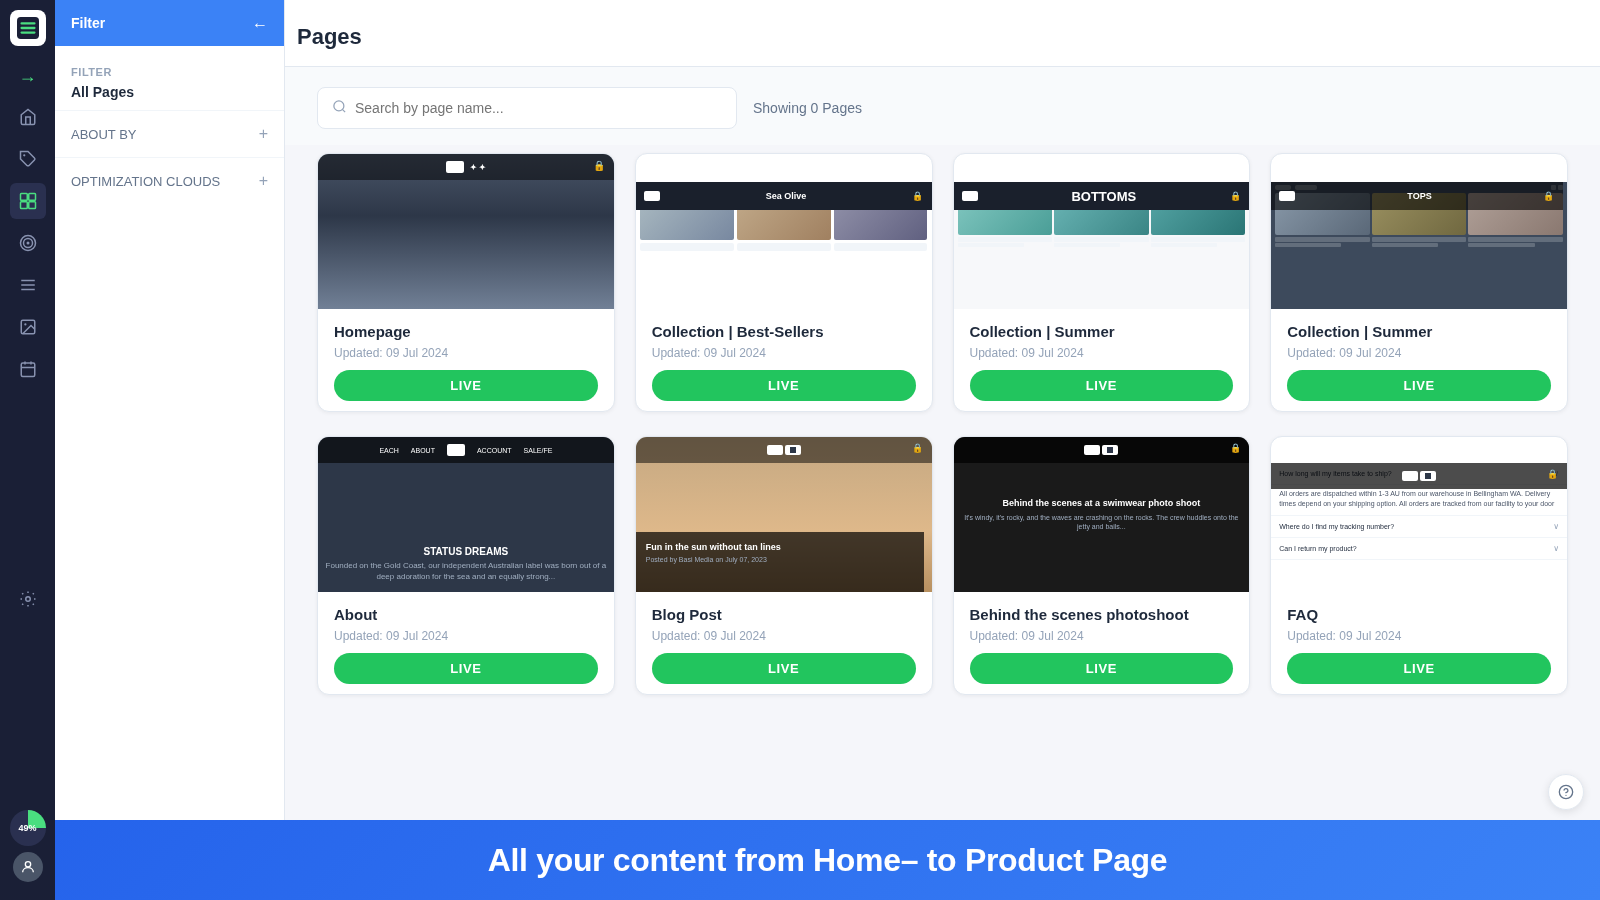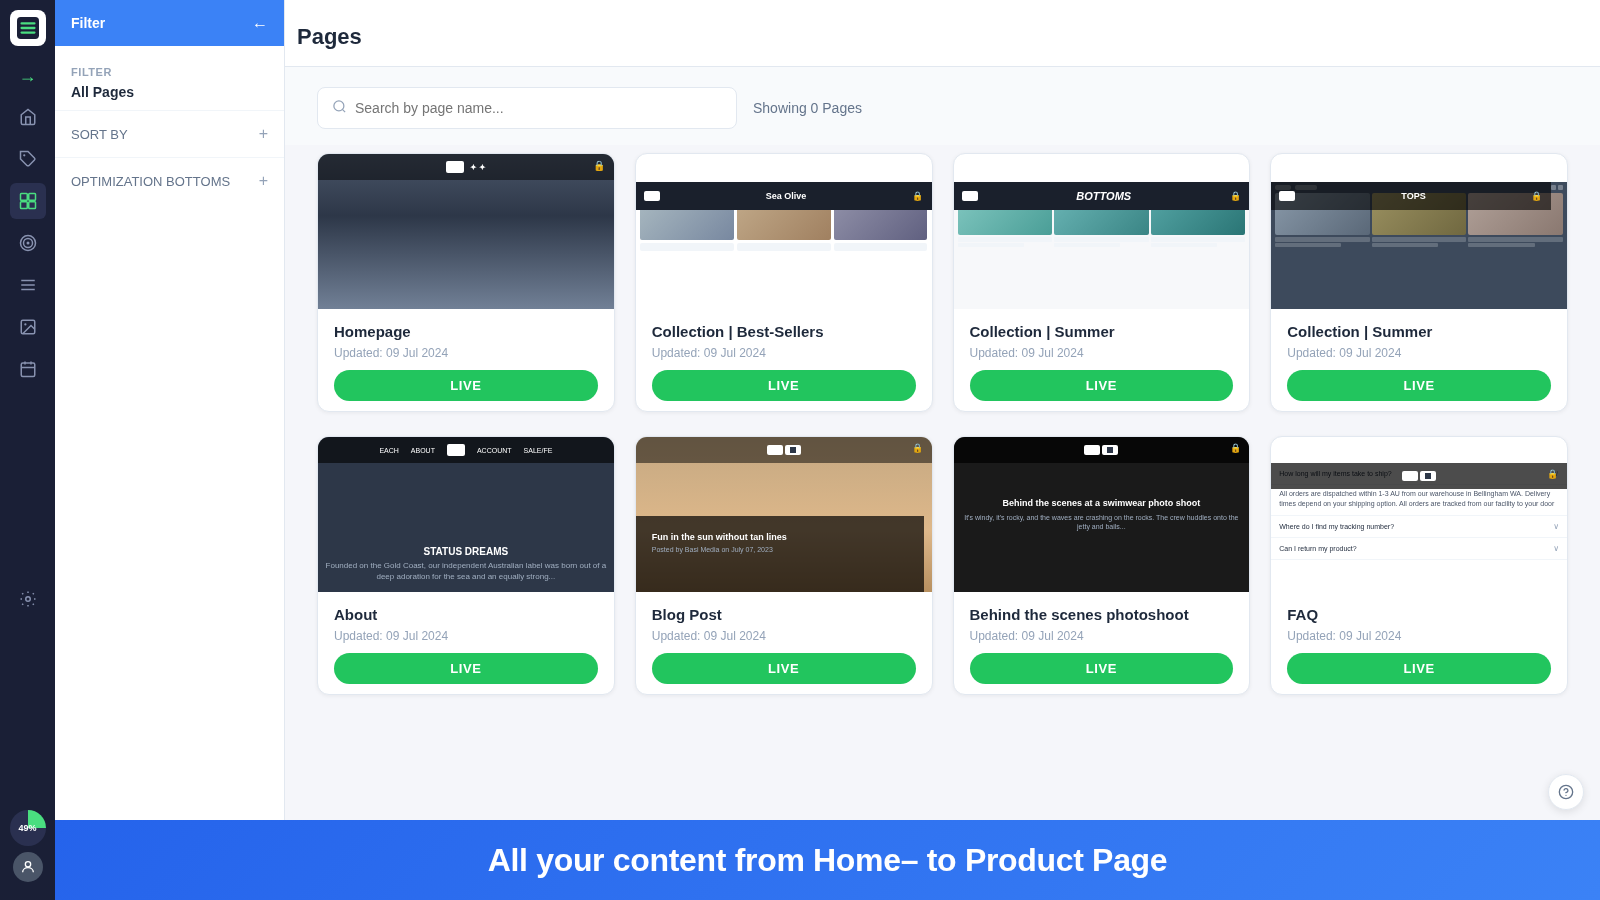--- a/index.html
+++ b/index.html
@@ -328,31 +328,31 @@
       position: relative;
     }
     .cs-top-bar {
       position: absolute;
       top: 0; left: 0; right: 0;
       height: 28px;
       background: #1a202c;
       display: flex; align-items: center; justify-content: space-between;
       padding: 0 8px;
     }
-    .cs-title { color: #fff; font-size: 11px; font-weight: 700; font-style: italic; }
+    .cs-title { color: #fff; font-size: 13px; font-weight: 700; }
 
     
     .cw-bg {
       width: 100%; height: 100%;
       background: #3d4a5c;
       position: relative;
     }
     .cw-top-bar {
       position: absolute;
-      top: 0; left: 0; right: 16px;
+      top: 0; left: 0; right: 4px;
       height: 28px;
       background: rgba(0,0,0,0.6);
       display: flex; align-items: center; justify-content: space-between;
       padding: 0 8px;
     }
     .cw-title { color: #fff; font-size: 9px; font-weight: 700; }
 
     
     .about-bg {
       width: 100%; height: 100%;
@@ -370,21 +370,21 @@
     .about-text { color: #fff; font-size: 10px; font-weight: 800; text-align: center; }
     .about-sub { color: #a0aec0; font-size: 8px; text-align: center; margin-top: 3px; line-height: 1.4; }
 
     
     .blog-bg {
       width: 100%; height: 100%;
       position: relative;
       background: linear-gradient(to bottom, #c4a882 0%, #deb88a 60%, #b89060 100%);
     }
     .blog-logo-bar { position: absolute; top: 0; left: 0; right: 0; height: 26px; background: rgba(0,0,0,0.5); display: flex; align-items: center; justify-content: center; }
-    .blog-overlay { position: absolute; bottom: 0; left: 0; right: 8px; height: 76px; background: rgba(0,0,0,0.7); padding: 16px; }
+    .blog-overlay { position: absolute; bottom: 0; left: 0; right: 8px; height: 60px; background: rgba(0,0,0,0.7); padding: 10px; }
     .blog-text { color: #fff; font-size: 9px; font-weight: 700; line-height: 1.3; }
     .blog-meta { color: #a0aec0; font-size: 7px; margin-top: 2px; }
 
     
     .photo-bg {
       width: 100%; height: 100%;
       background: #1a1a1a;
       position: relative;
       display: flex;
       flex-direction: column;
@@ -487,25 +487,25 @@
 <aside class="sidebar">
   <div class="sidebar-filter-header">
     <span>Filter</span>
     <span class="back-arrow">←</span>
   </div>
   <div class="sidebar-section">
     <div class="sidebar-section-label">FILTER</div>
     <div class="sidebar-section-value">All Pages</div>
   </div>
   <div class="sidebar-sort">
-    <span class="sidebar-sort-label">SORT BY</span>
+    <span class="sidebar-sort-label">ABOUT BY</span>
     <span class="plus-icon">+</span>
   </div>
   <div class="sidebar-sort">
-    <span class="sidebar-sort-label">OPTIMIZATION BOTTOMS</span>
+    <span class="sidebar-sort-label">OPTIMIZATION CLOUDS</span>
     <span class="plus-icon">+</span>
   </div>
 </aside>
 
 <main class="main-content">
 
   <div class="page-header">
     <h1 class="page-title">Pages</h1>
   </div>
 

